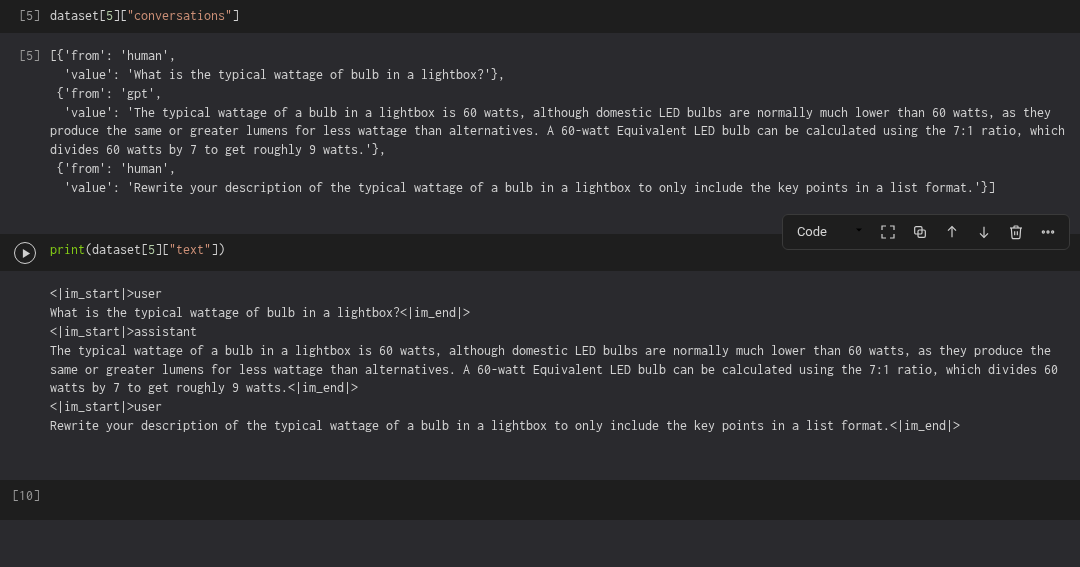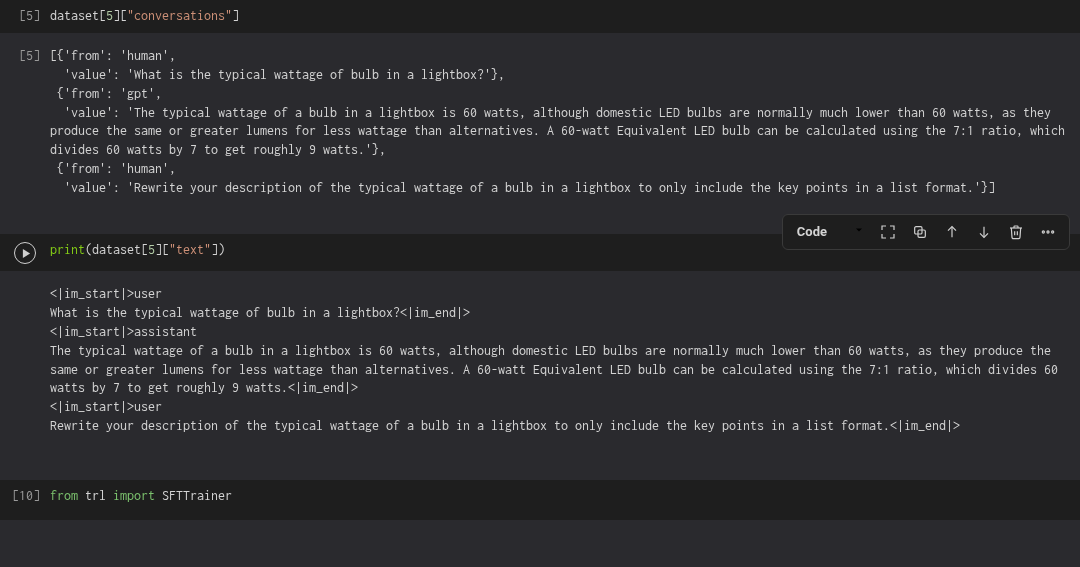--- a/index.html
+++ b/index.html
@@ -51,21 +51,20 @@
     top: -20px;
     height: 36px;
     display: flex;
     align-items: center;
     gap: 2px;
     background: #1e1e1e;
     border: 1px solid #3a3a3a;
     border-radius: 6px;
     padding: 2px 6px;
     z-index: 5;
-    font-weight: bold;
   }
   .toolbar .select {
     display: flex;
     align-items: center;
     gap: 26px;
     color: #d4d4d4;
     padding: 2px 6px 2px 8px;
     font-family: -apple-system, BlinkMacSystemFont, "Segoe UI", Roboto, sans-serif;
     font-size: 13px;
     cursor: pointer;
@@ -199,19 +198,18 @@
 &lt;|im_start|&gt;assistant
 The typical wattage of a bulb in a lightbox is 60 watts, although domestic LED bulbs are normally much lower than 60 watts, as they produce the same or greater lumens for less wattage than alternatives. A 60-watt Equivalent LED bulb can be calculated using the 7:1 ratio, which divides 60 watts by 7 to get roughly 9 watts.&lt;|im_end|&gt;
 &lt;|im_start|&gt;user
 Rewrite your description of the typical wattage of a bulb in a lightbox to only include the key points in a list format.&lt;|im_end|&gt;</div>
   </div>
 </div>
 
 <div style="height:28px;background:#2a2a2e;"></div>
 
 <div class="cell">
-  <div class="code-bar" style="padding-bottom:14px;">
+  <div class="code-bar" style="padding-bottom:14px;text-decoration:underline;">
     <div class="gutter">
       <span class="gutter-label">[10]</span>
     </div>
-    <div class="code-content"><span class="tok-kw">from</span> <span class="tok-var">trl</span> <span class="tok-kw">import</span> <span class="tok-var">SFTTrainer</span></div>
   </div>
 </div>
 
 </body></html>

